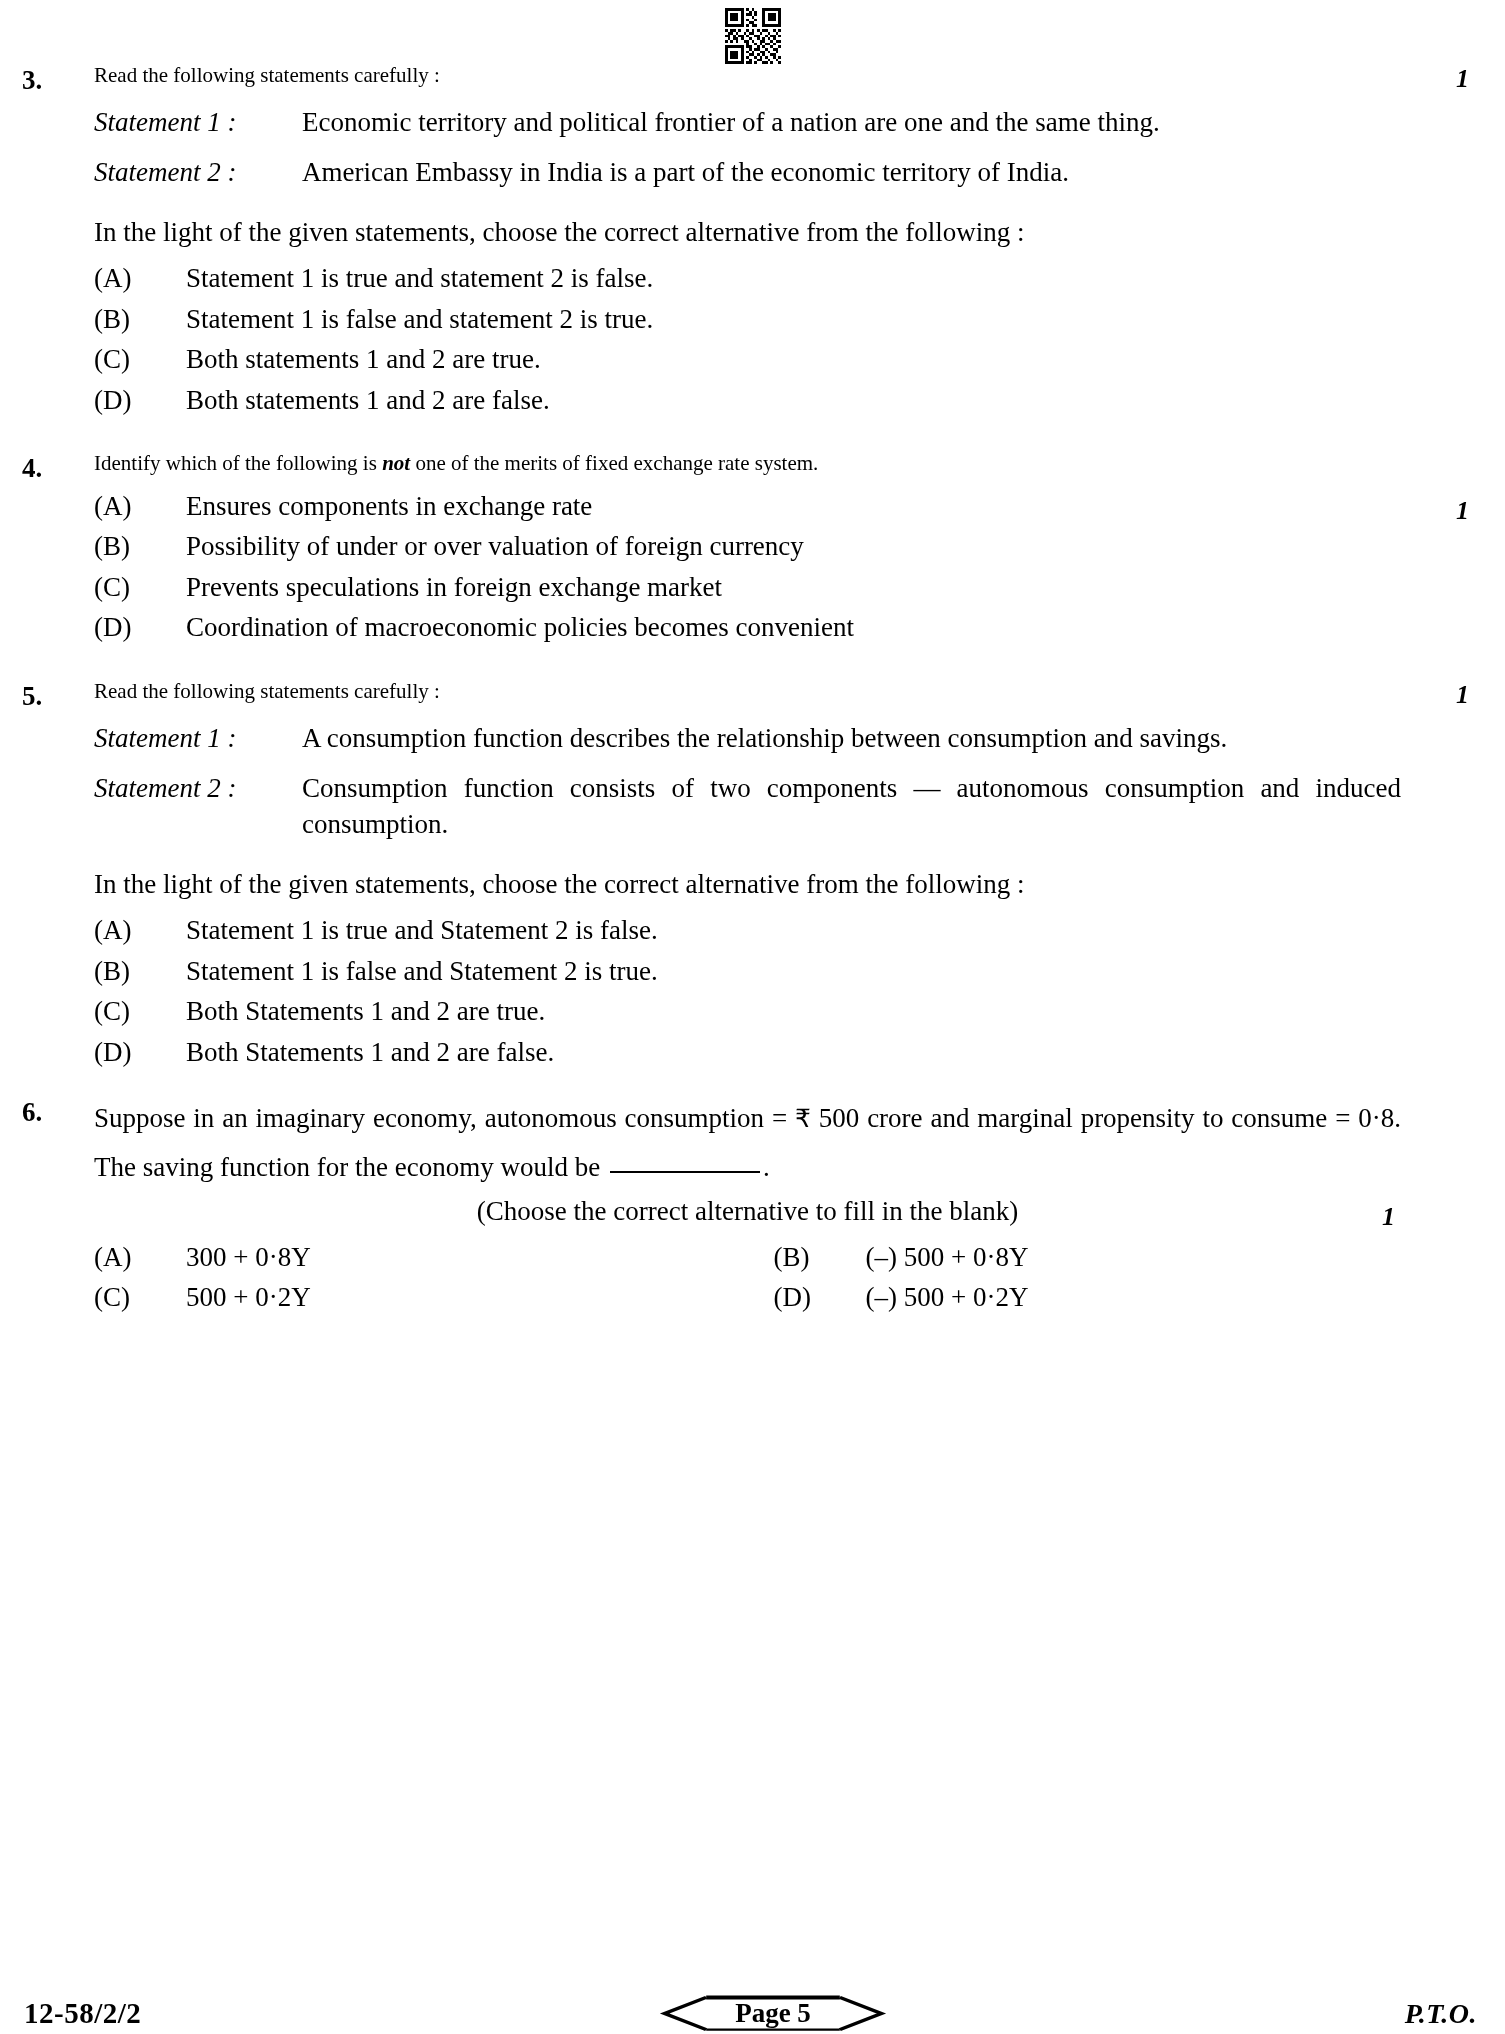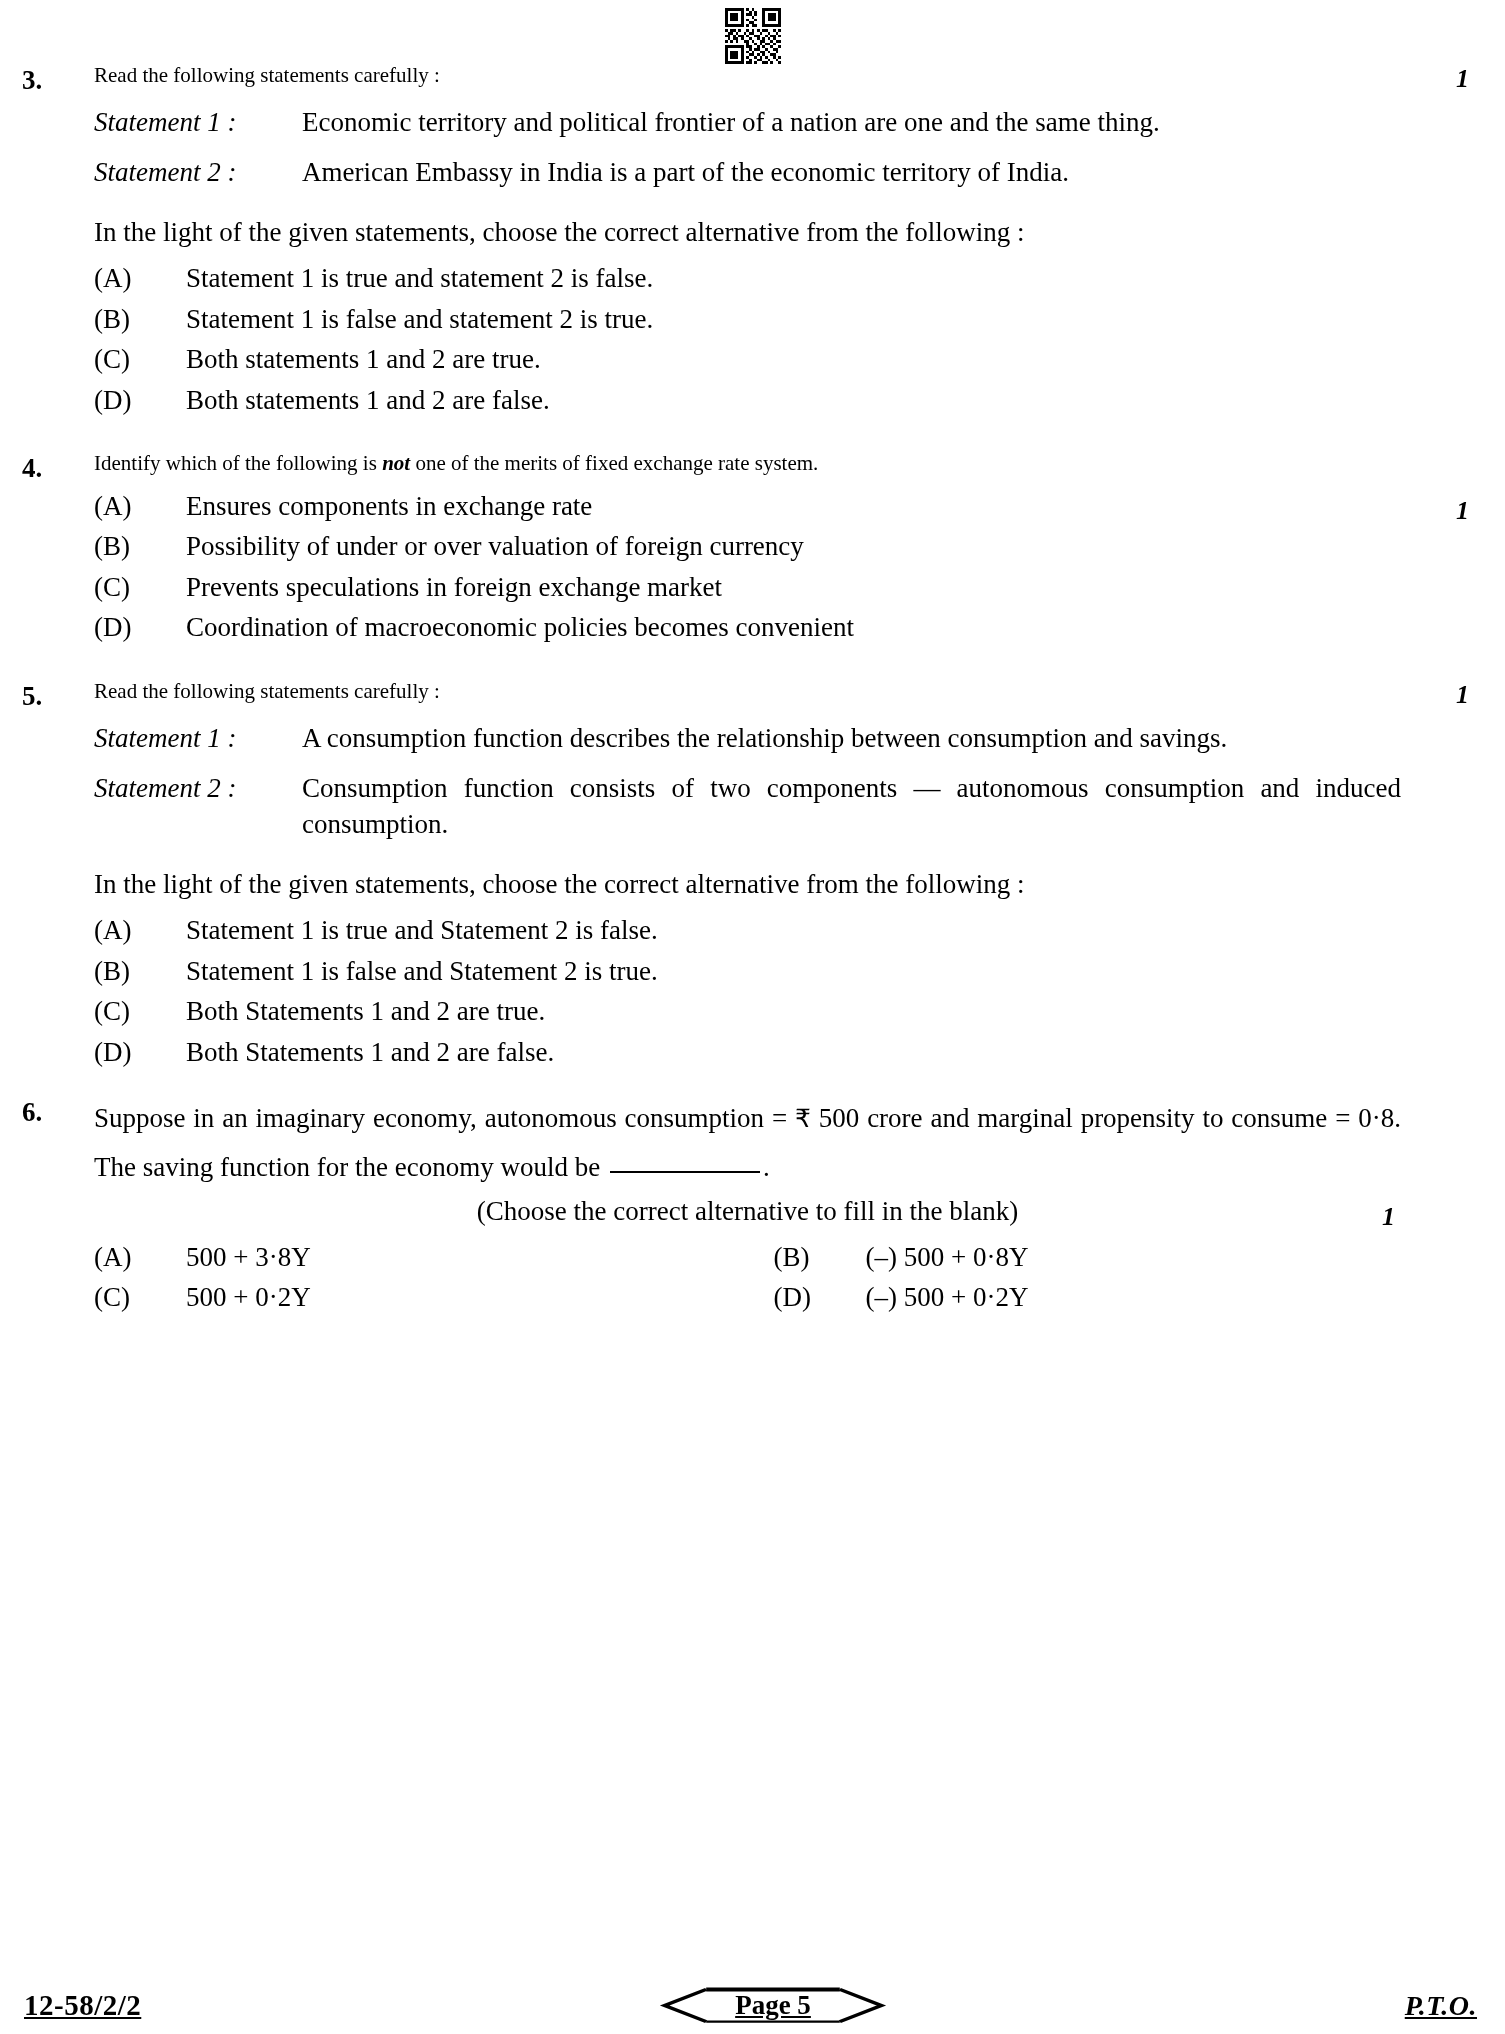--- a/index.html
+++ b/index.html
@@ -154,27 +154,26 @@
   }
 
   .spacer-lg { height: 30px; }
   .spacer-md { height: 22px; }
 
   
   .footer {
     position: absolute;
     left: 0;
     right: 0;
-    bottom: 10px;
+    bottom: 2px;
     display: flex;
     align-items: center;
     justify-content: space-between;
     padding: 0 28px 0 24px;
     box-sizing: border-box;
-    text-decoration: underline;
   }
   .footer-code {
     font-size: 29px;
     font-weight: bold;
     letter-spacing: 0.5px;
   }
   .footer-pto {
     font-size: 28px;
     font-weight: bold;
     font-style: italic;
@@ -438,21 +437,21 @@
 
         <div style="position:relative;">
           <div class="marks" style="top:4px;">1</div>
           <div class="center-note">(Choose the correct alternative to fill in the blank)</div>
         </div>
 
         <div class="opts-2col">
           <div class="opt-pair">
             <div class="opt">
               <div class="opt-key">(A)</div>
-              <div class="opt-val">500 + 3·8Y</div>
+              <div class="opt-val">300 + 0·8Y</div>
             </div>
             <div class="opt">
               <div class="opt-key">(B)</div>
               <div class="opt-val">(–) 500 + 0·8Y</div>
             </div>
           </div>
           <div class="opt-pair">
             <div class="opt">
               <div class="opt-key">(C)</div>
               <div class="opt-val">500 + 0·2Y</div>

